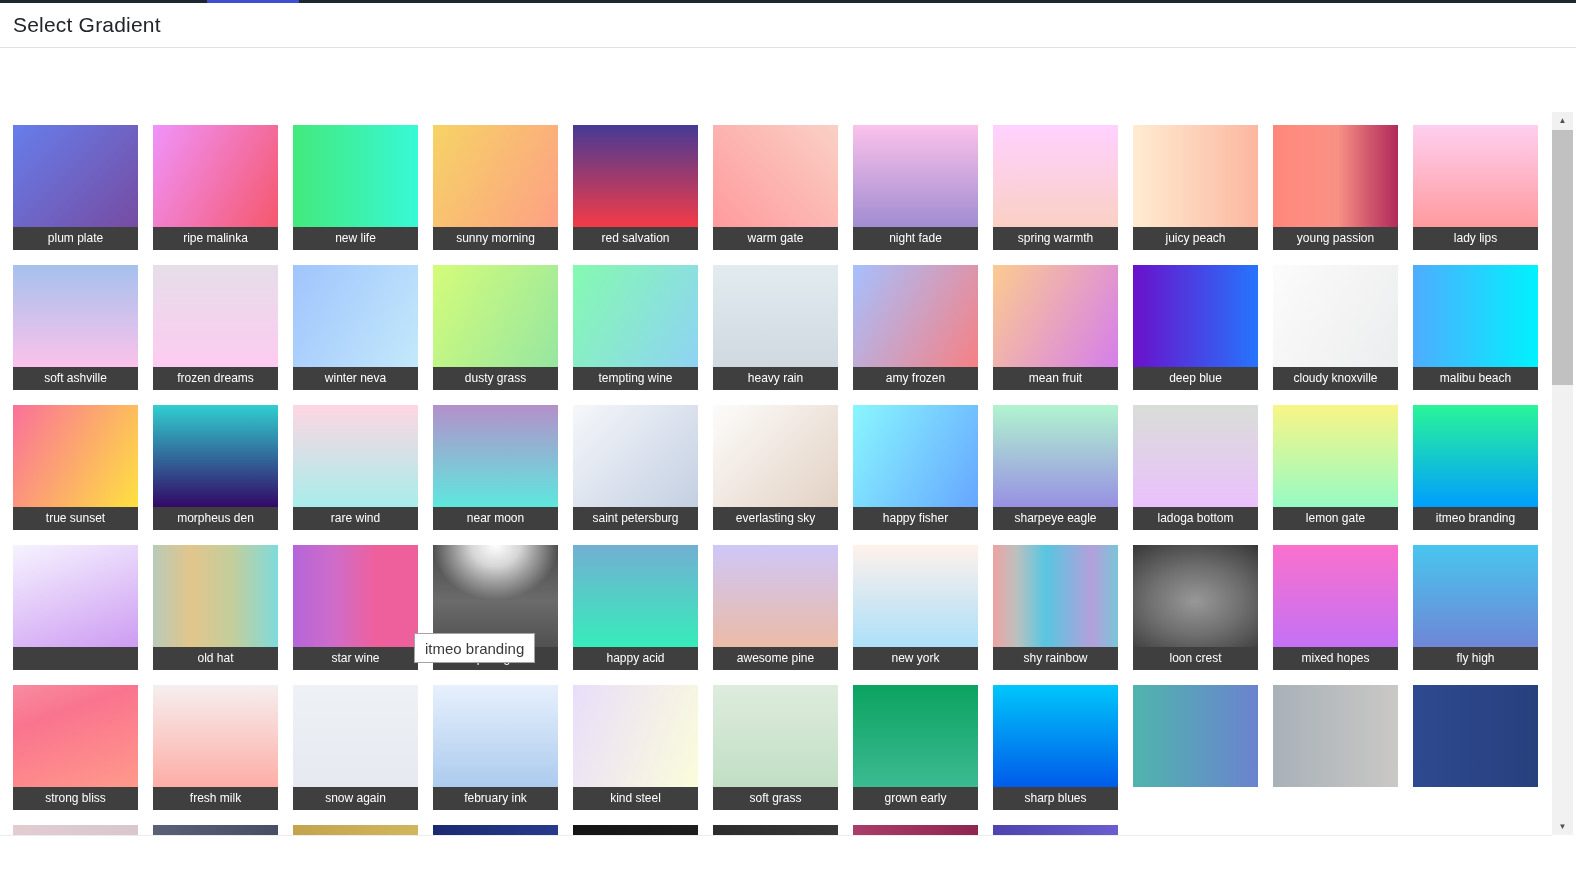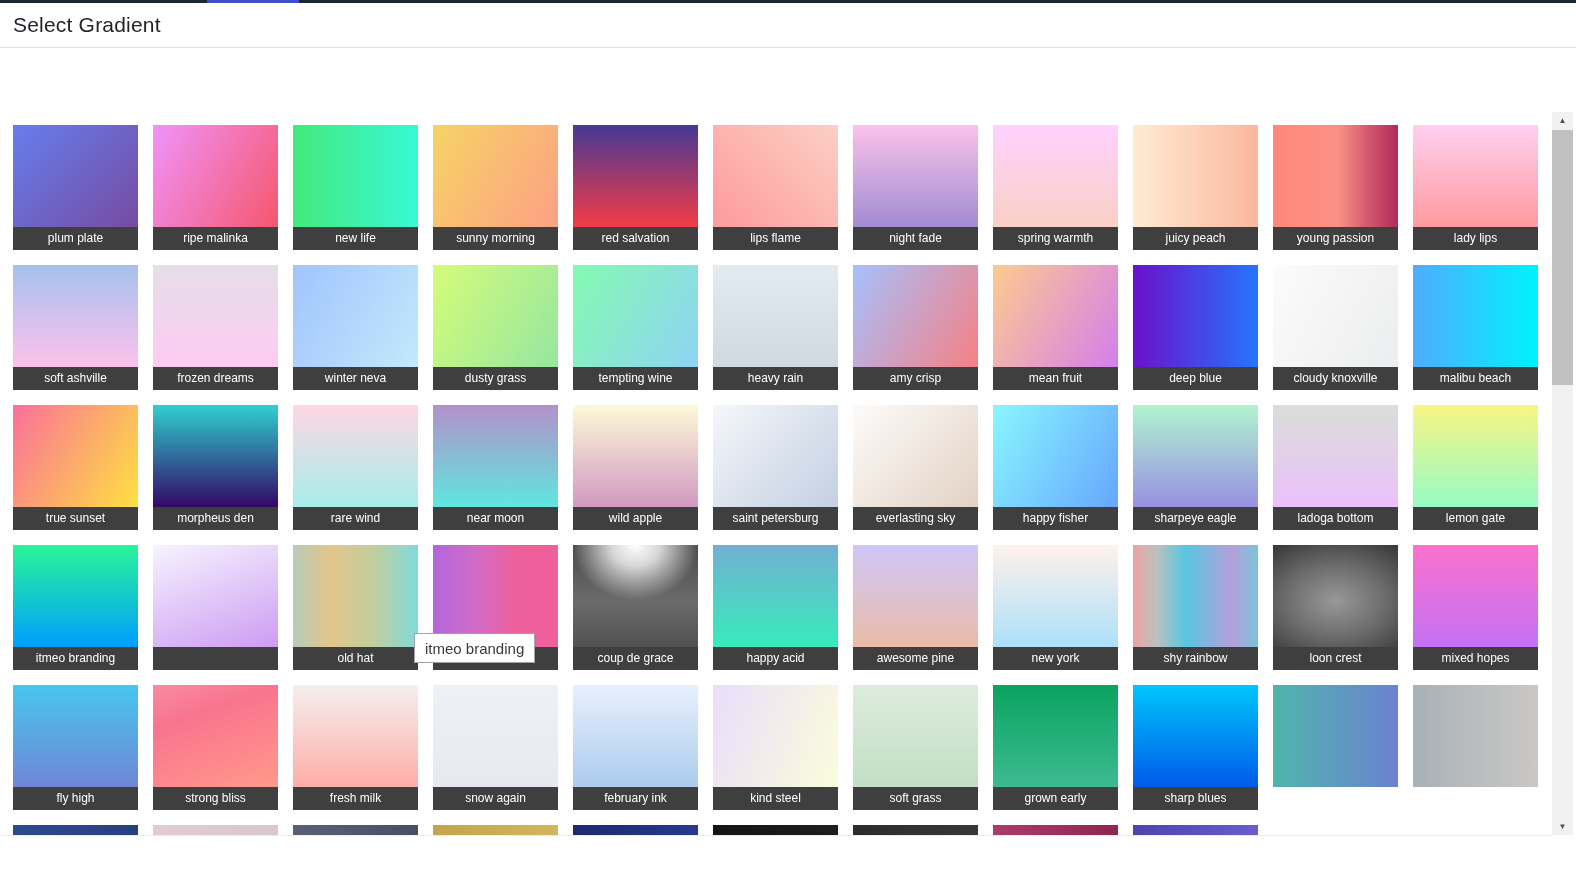--- a/index.html
+++ b/index.html
@@ -85,21 +85,21 @@
       <div class="tile">
         <div class="swatch" style="background: linear-gradient(120deg, rgb(246, 211, 101) 0%, rgb(253, 160, 133) 100%);"></div>
         <div class="tile-label">sunny morning</div>
       </div>
       <div class="tile">
         <div class="swatch" style="background: linear-gradient(rgb(69, 58, 148) 0%, rgb(244, 59, 71) 100%);"></div>
         <div class="tile-label">red salvation</div>
       </div>
       <div class="tile">
         <div class="swatch" style="background: linear-gradient(45deg, rgb(255, 154, 158) 0%, rgb(250, 208, 196) 99%, rgb(250, 208, 196) 100%);"></div>
-        <div class="tile-label">lips flame</div>
+        <div class="tile-label">warm gate</div>
       </div>
       <div class="tile">
         <div class="swatch" style="background: linear-gradient(to top, rgb(161, 140, 209) 0%, rgb(251, 194, 235) 100%);"></div>
         <div class="tile-label">night fade</div>
       </div>
       <div class="tile">
         <div class="swatch" style="background: linear-gradient(to top, rgb(250, 208, 196) 0%, rgb(255, 209, 255) 100%);"></div>
         <div class="tile-label">spring warmth</div>
       </div>
       <div class="tile">
@@ -133,21 +133,21 @@
       <div class="tile">
         <div class="swatch" style="background: linear-gradient(120deg, rgb(132, 250, 176) 0%, rgb(143, 211, 244) 100%);"></div>
         <div class="tile-label">tempting wine</div>
       </div>
       <div class="tile">
         <div class="swatch" style="background: linear-gradient(to top, rgb(207, 217, 223) 0%, rgb(226, 235, 240) 100%);"></div>
         <div class="tile-label">heavy rain</div>
       </div>
       <div class="tile">
         <div class="swatch" style="background: linear-gradient(120deg, rgb(166, 192, 254) 0%, rgb(246, 128, 132) 100%);"></div>
-        <div class="tile-label">amy crisp</div>
+        <div class="tile-label">amy frozen</div>
       </div>
       <div class="tile">
         <div class="swatch" style="background: linear-gradient(120deg, rgb(252, 203, 144) 0%, rgb(213, 126, 235) 100%);"></div>
         <div class="tile-label">mean fruit</div>
       </div>
       <div class="tile">
         <div class="swatch" style="background: linear-gradient(to right, rgb(106, 17, 203) 0%, rgb(37, 117, 252) 100%);"></div>
         <div class="tile-label">deep blue</div>
       </div>
       <div class="tile">
@@ -166,24 +166,20 @@
         <div class="swatch" style="background: linear-gradient(rgb(48, 207, 208) 0%, rgb(51, 8, 103) 100%);"></div>
         <div class="tile-label">morpheus den</div>
       </div>
       <div class="tile">
         <div class="swatch" style="background: linear-gradient(to top, rgb(168, 237, 234) 0%, rgb(254, 214, 227) 100%);"></div>
         <div class="tile-label">rare wind</div>
       </div>
       <div class="tile">
         <div class="swatch" style="background: linear-gradient(to top, rgb(94, 231, 223) 0%, rgb(180, 144, 202) 100%);"></div>
         <div class="tile-label">near moon</div>
-      </div>
-      <div class="tile">
-        <div class="swatch" style="background: linear-gradient(to top, rgb(210, 153, 194) 0%, rgb(254, 249, 215) 100%);"></div>
-        <div class="tile-label">wild apple</div>
       </div>
       <div class="tile">
         <div class="swatch" style="background: linear-gradient(135deg, rgb(245, 247, 250) 0%, rgb(195, 207, 226) 100%);"></div>
         <div class="tile-label">saint petersburg</div>
       </div>
       <div class="tile">
         <div class="swatch" style="background: linear-gradient(135deg, rgb(253, 252, 251) 0%, rgb(226, 209, 195) 100%);"></div>
         <div class="tile-label">everlasting sky</div>
       </div>
       <div class="tile">

